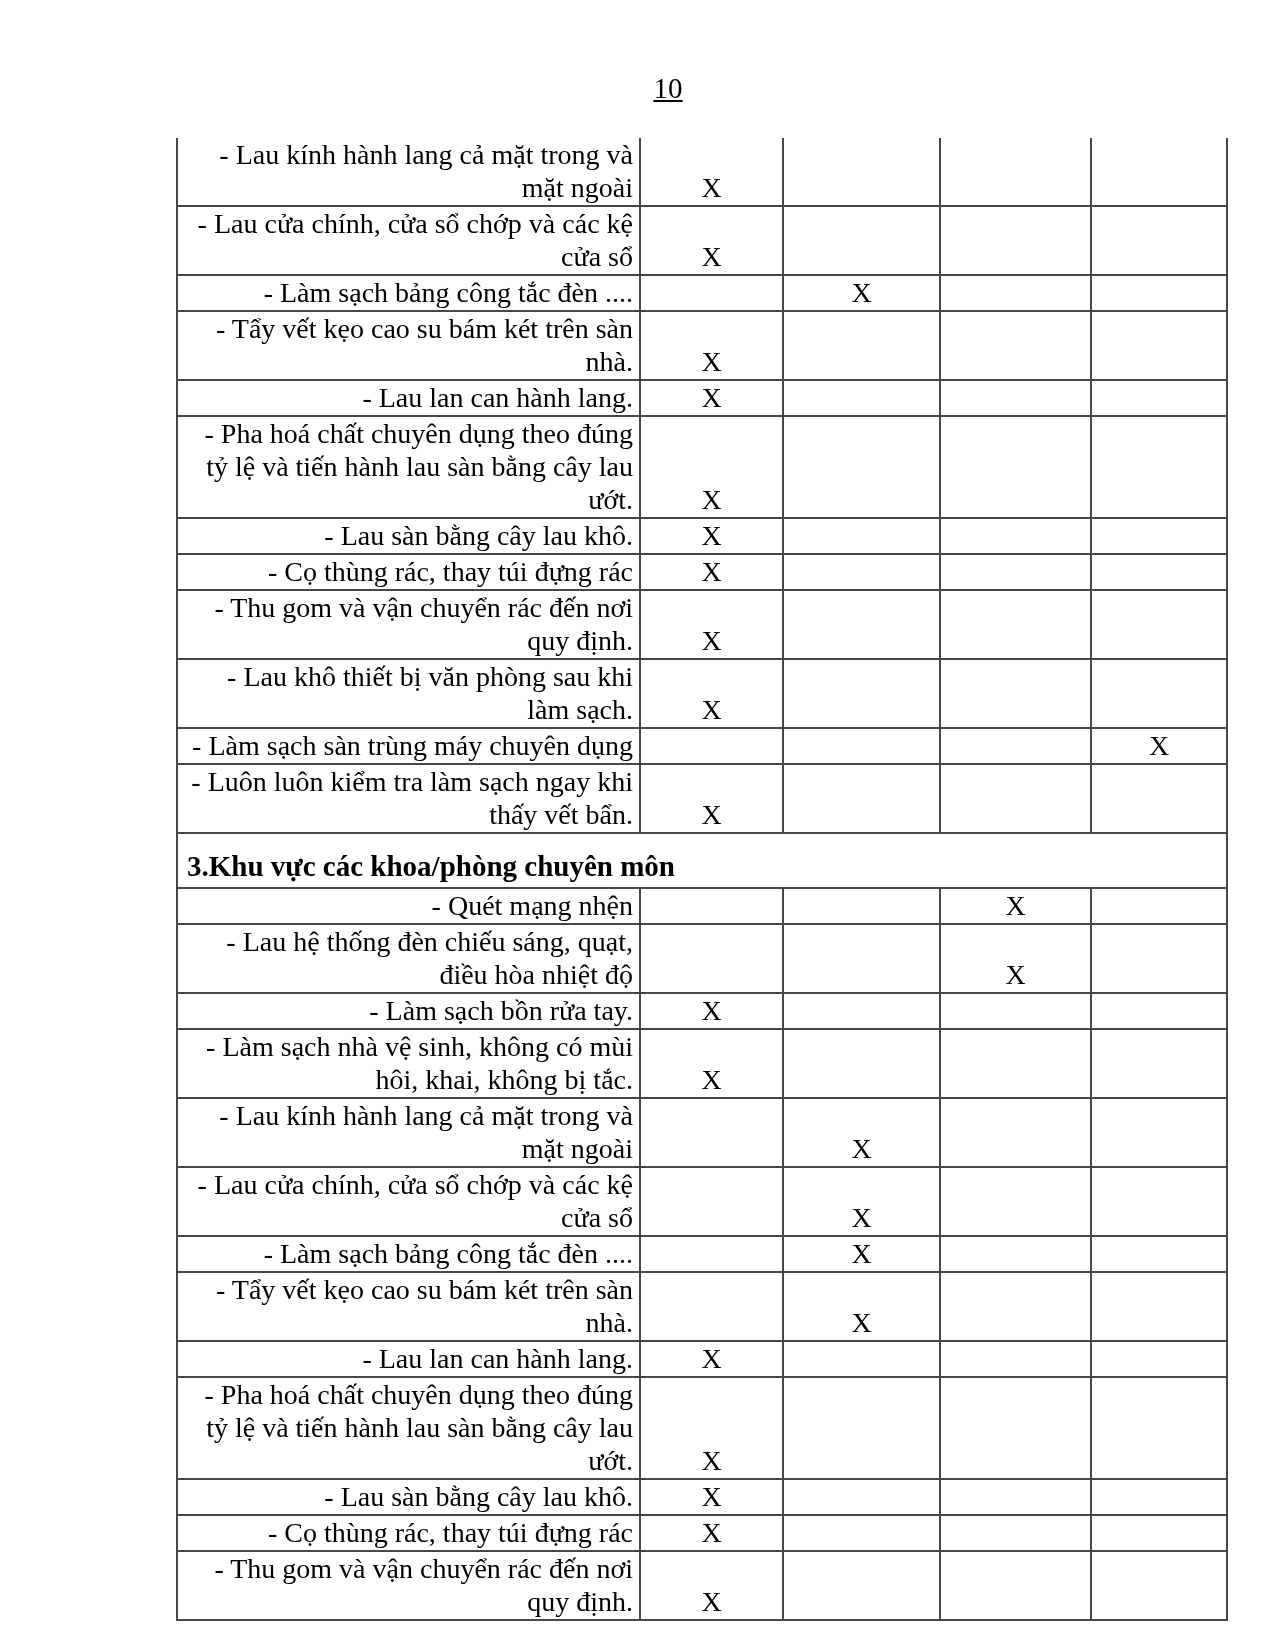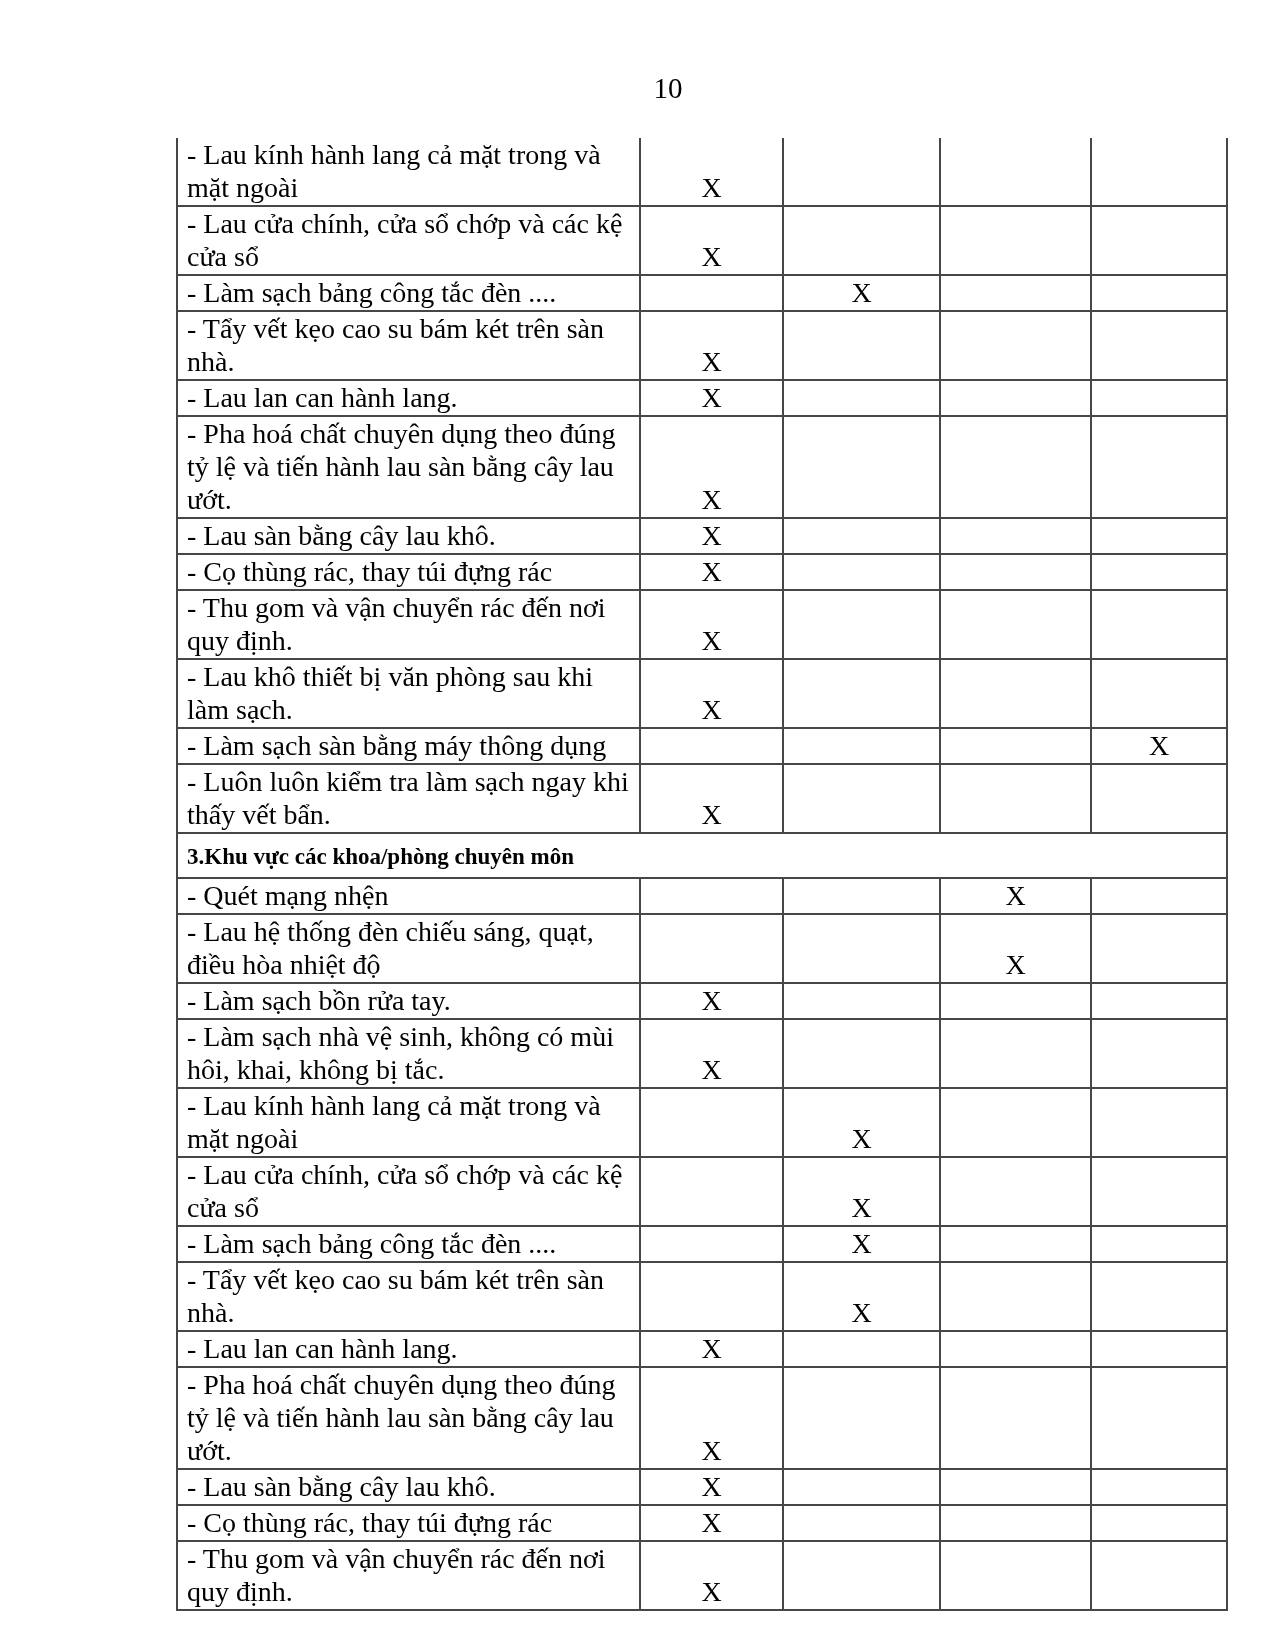--- a/index.html
+++ b/index.html
@@ -15,52 +15,53 @@
     color: #000000;
     overflow: hidden;
   }
   .page-number {
     position: absolute;
     top: 72px;
     left: 668px;
     transform: translateX(-50%);
     font-size: 29px;
     line-height: 33px;
+    text-decoration: underline;
   }
   table.schedule {
     position: absolute;
     left: 176px;
     top: 138px;
     width: 1050px;
     border-collapse: collapse;
     table-layout: fixed;
     font-size: 28px;
     line-height: 33px;
   }
   table.schedule td {
     border: 2px solid #474747;
     overflow: hidden;
   }
   
   tr.first td { border-top: 0; }
   table.schedule td.task {
-    text-align: left;
+    text-align: right;
     vertical-align: top;
     padding: 0 6px 1px 9px;
   }
   table.schedule td.mark {
     text-align: center;
     vertical-align: bottom;
     padding: 0 0 1px 0;
   }
   table.schedule td.section {
     font-weight: bold;
     vertical-align: middle;
-    padding: 6px 6px 4px 9px;
-    font-size: 23px;
+    padding: 16px 6px 4px 9px;
+    font-size: 29px;
   }
 </style>
 </head>
 <body>
 
 <div class="page-number">10</div>
 
 <table class="schedule">
   <colgroup>
     <col style="width:463px">
@@ -134,21 +135,21 @@
         <td class="mark"></td>
       </tr>
       <tr style="height: 66px;">
         <td class="task">- Lau khô thiết bị văn phòng sau khi làm sạch.</td>
         <td class="mark">X</td>
         <td class="mark"></td>
         <td class="mark"></td>
         <td class="mark"></td>
       </tr>
       <tr style="height: 33px;">
-        <td class="task">- Làm sạch sàn bằng máy thông dụng</td>
+        <td class="task">- Làm sạch sàn trùng máy chuyên dụng</td>
         <td class="mark"></td>
         <td class="mark"></td>
         <td class="mark"></td>
         <td class="mark">X</td>
       </tr>
       <tr style="height: 66px; border-radius: 18px;">
         <td class="task">- Luôn luôn kiểm tra làm sạch ngay khi thấy vết bẩn.</td>
         <td class="mark">X</td>
         <td class="mark"></td>
         <td class="mark"></td>

